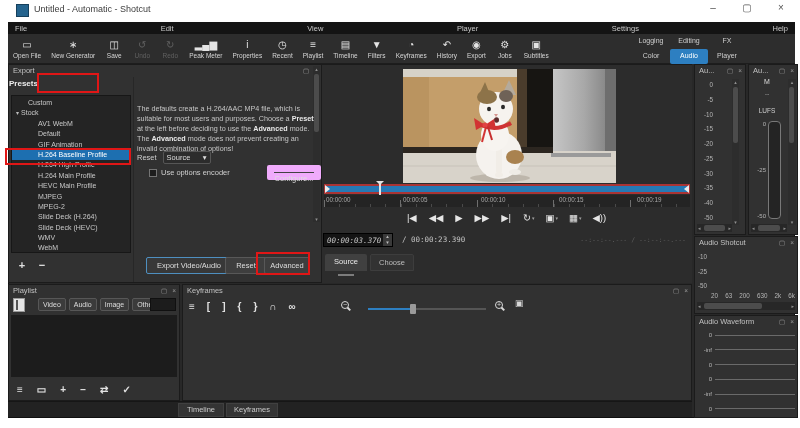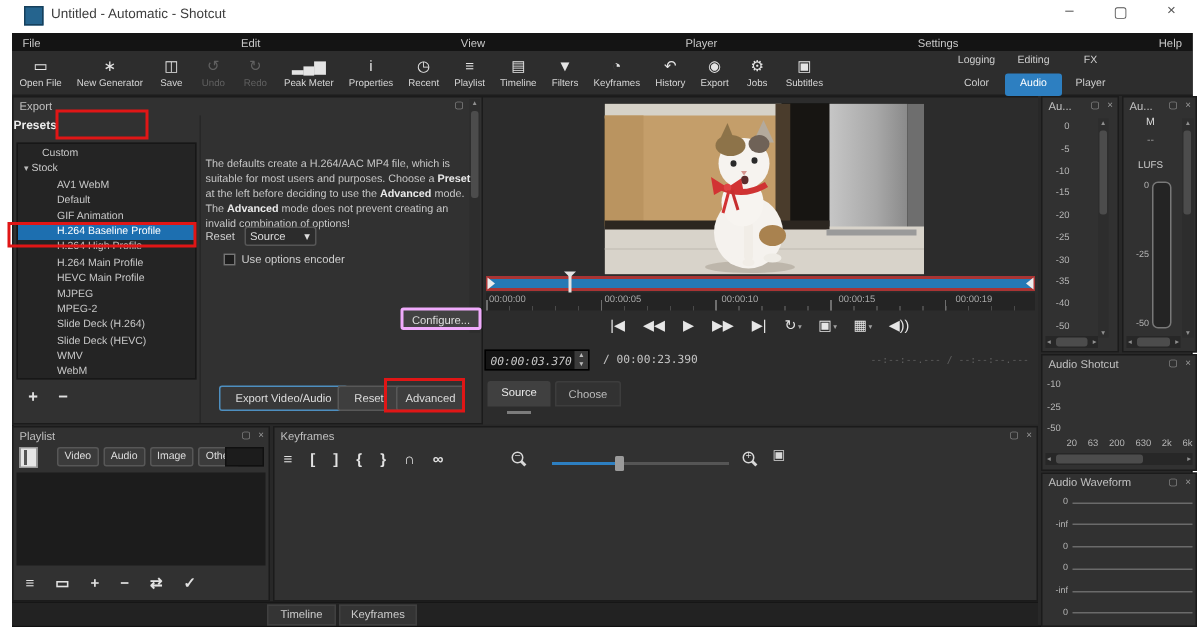--- a/index.html
+++ b/index.html
@@ -56,21 +56,21 @@
   .pm-btn { position:absolute; width:14px; height:13px; font-size:11px; font-weight:bold; color:#e0e0e0; text-align:center; line-height:12px; }
   .divider-v { position:absolute; left:124px; top:12px; bottom:0; width:1px; background:#272727; }
   .help-title { position:absolute; left:126px; top:26px; width:188px; text-align:center; font-size:8px; font-weight:bold; color:#ececec; }
   .help-para { position:absolute; left:128px; top:39px; width:182px; font-size:7.2px; line-height:10px; color:#c6c6c6; }
   .help-para .bold { font-weight:bold; color:#eaeaea; }
   .from-row { position:absolute; left:128px; top:86px; font-size:7.5px; color:#cfcfcf; display:flex; align-items:center; }
   .from-select { margin-left:6px; width:48px; height:13px; background:#2c2c2c; border:1px solid #565656; border-radius:2px; font-size:7.5px; color:#ddd; padding:1px 3px; display:flex; justify-content:space-between; align-items:center; }
   .hw-row { position:absolute; left:140px; top:103px; display:flex; align-items:center; font-size:7.5px; color:#cfcfcf; }
   .checkbox { width:8px; height:8px; background:#1d1d1d; border:1px solid #747474; margin-right:4px; display:inline-block; }
   .btn { position:absolute; height:17px; background:#3e3e3e; border:1px solid #585858; border-radius:2px; font-size:7.5px; color:#dedede; text-align:center; line-height:15px; }
-  .configure-btn { left:258px; top:100px; width:54px; height:15px; line-height:13px; position:absolute; background:#424242; border:2px solid #f0abfc; border-radius:2px; font-size:7.5px; color:#dedede; text-align:center;margin-top:40px; }
+  .configure-btn { left:258px; top:100px; width:54px; height:15px; line-height:13px; position:absolute; background:#424242; border:7px solid #f0abfc; border-radius:2px; font-size:7.5px; color:#dedede; text-align:center; }
   .btn.primary { border-color:#4e8fc0; background:#383838;margin-left:12px; }
 
   
   .player-dock { left:322px; top:64px; width:370px; height:219px; background:#2c2c2c; border-top:1px solid #1b1b1b; }
   .video { position:absolute; left:81px; top:4px; width:213px; height:114px; background:#111; }
   .scrubber { position:absolute; left:2px; top:119px; width:366px; height:10px; background:#2579b5; border:2px solid #a93434; }
   .trimL { position:absolute; left:-1px; top:-1px; width:0; height:0; border-top:4px solid transparent; border-bottom:4px solid transparent; border-left:5px solid #ececec; }
   .trimR { position:absolute; right:-1px; top:-1px; width:0; height:0; border-top:4px solid transparent; border-bottom:4px solid transparent; border-right:5px solid #ececec; }
   .playhead { position:absolute; left:53px; top:-3px; width:2px; height:13px; background:#e4e4e4; }
   .playhead::before { content:""; position:absolute; left:-3px; top:-2px; border-left:4px solid transparent; border-right:4px solid transparent; border-top:4px solid #e4e4e4; }

